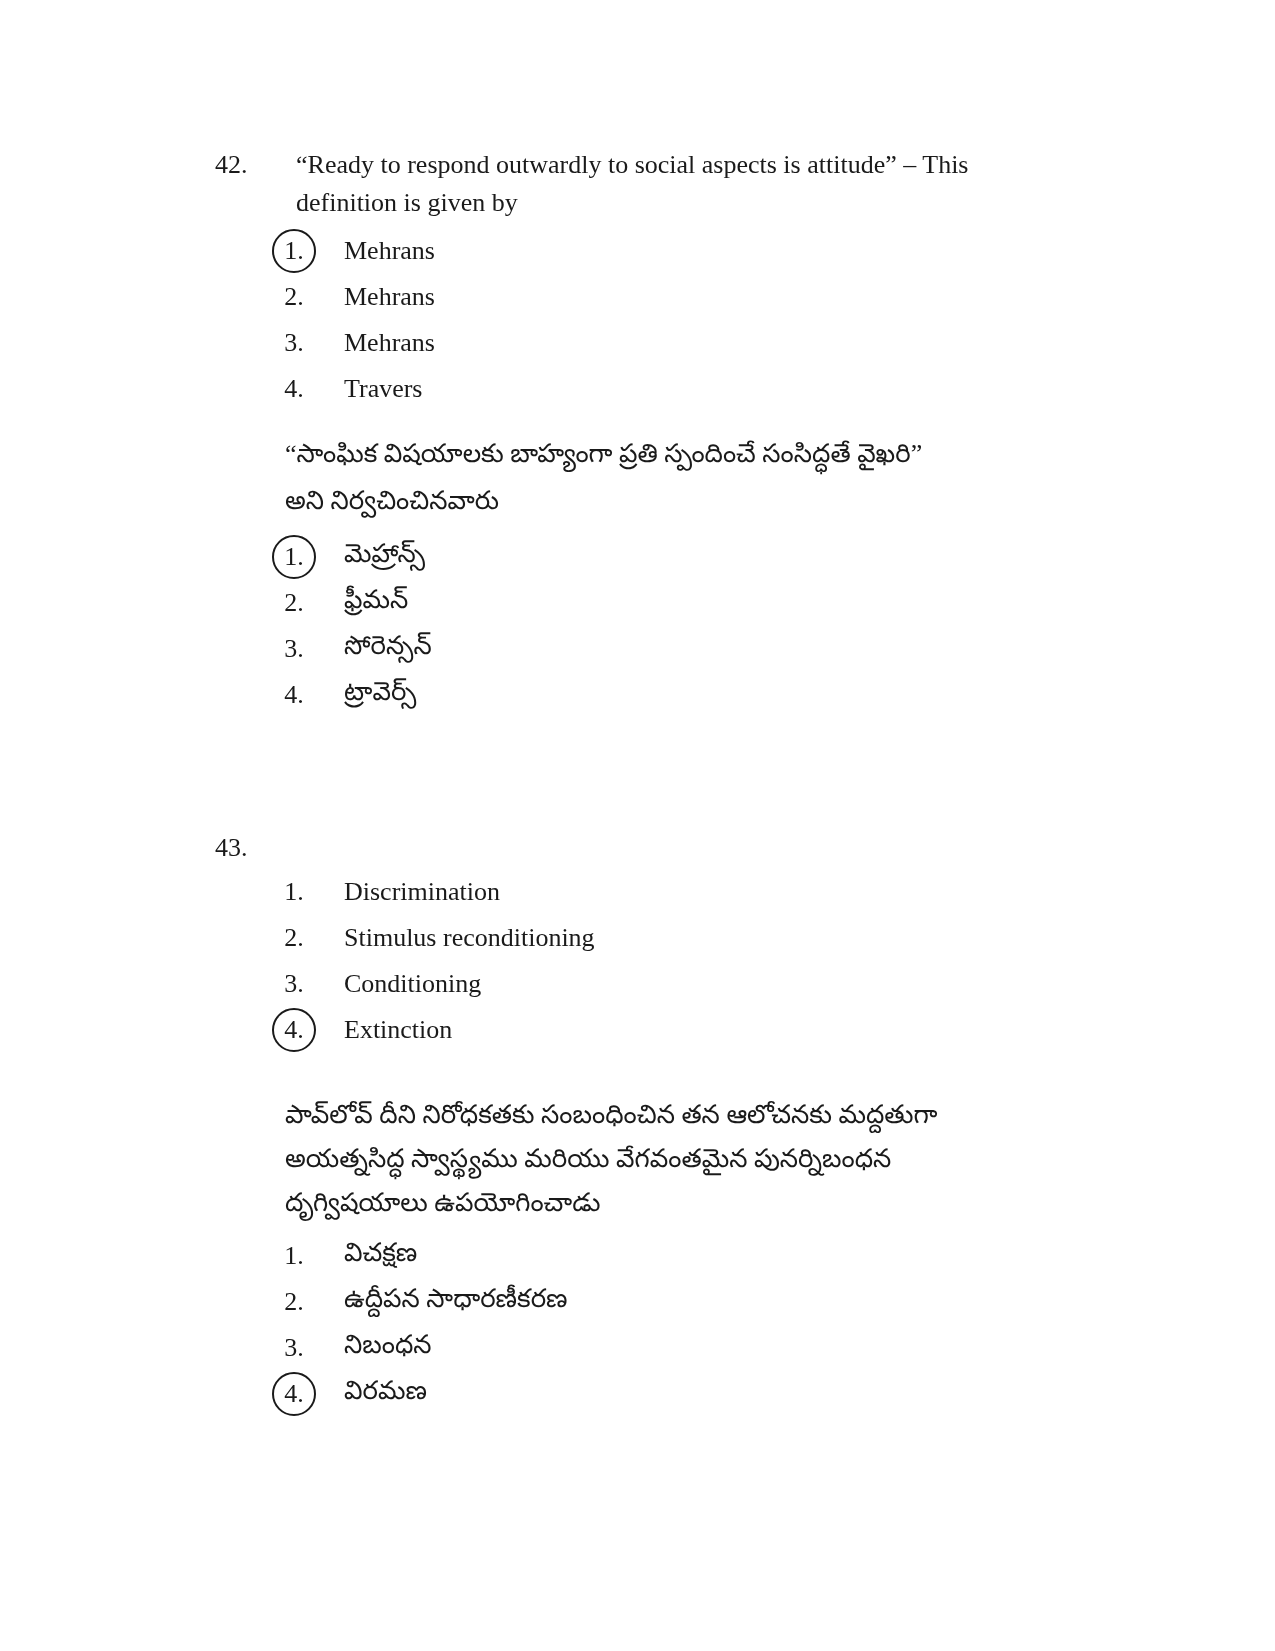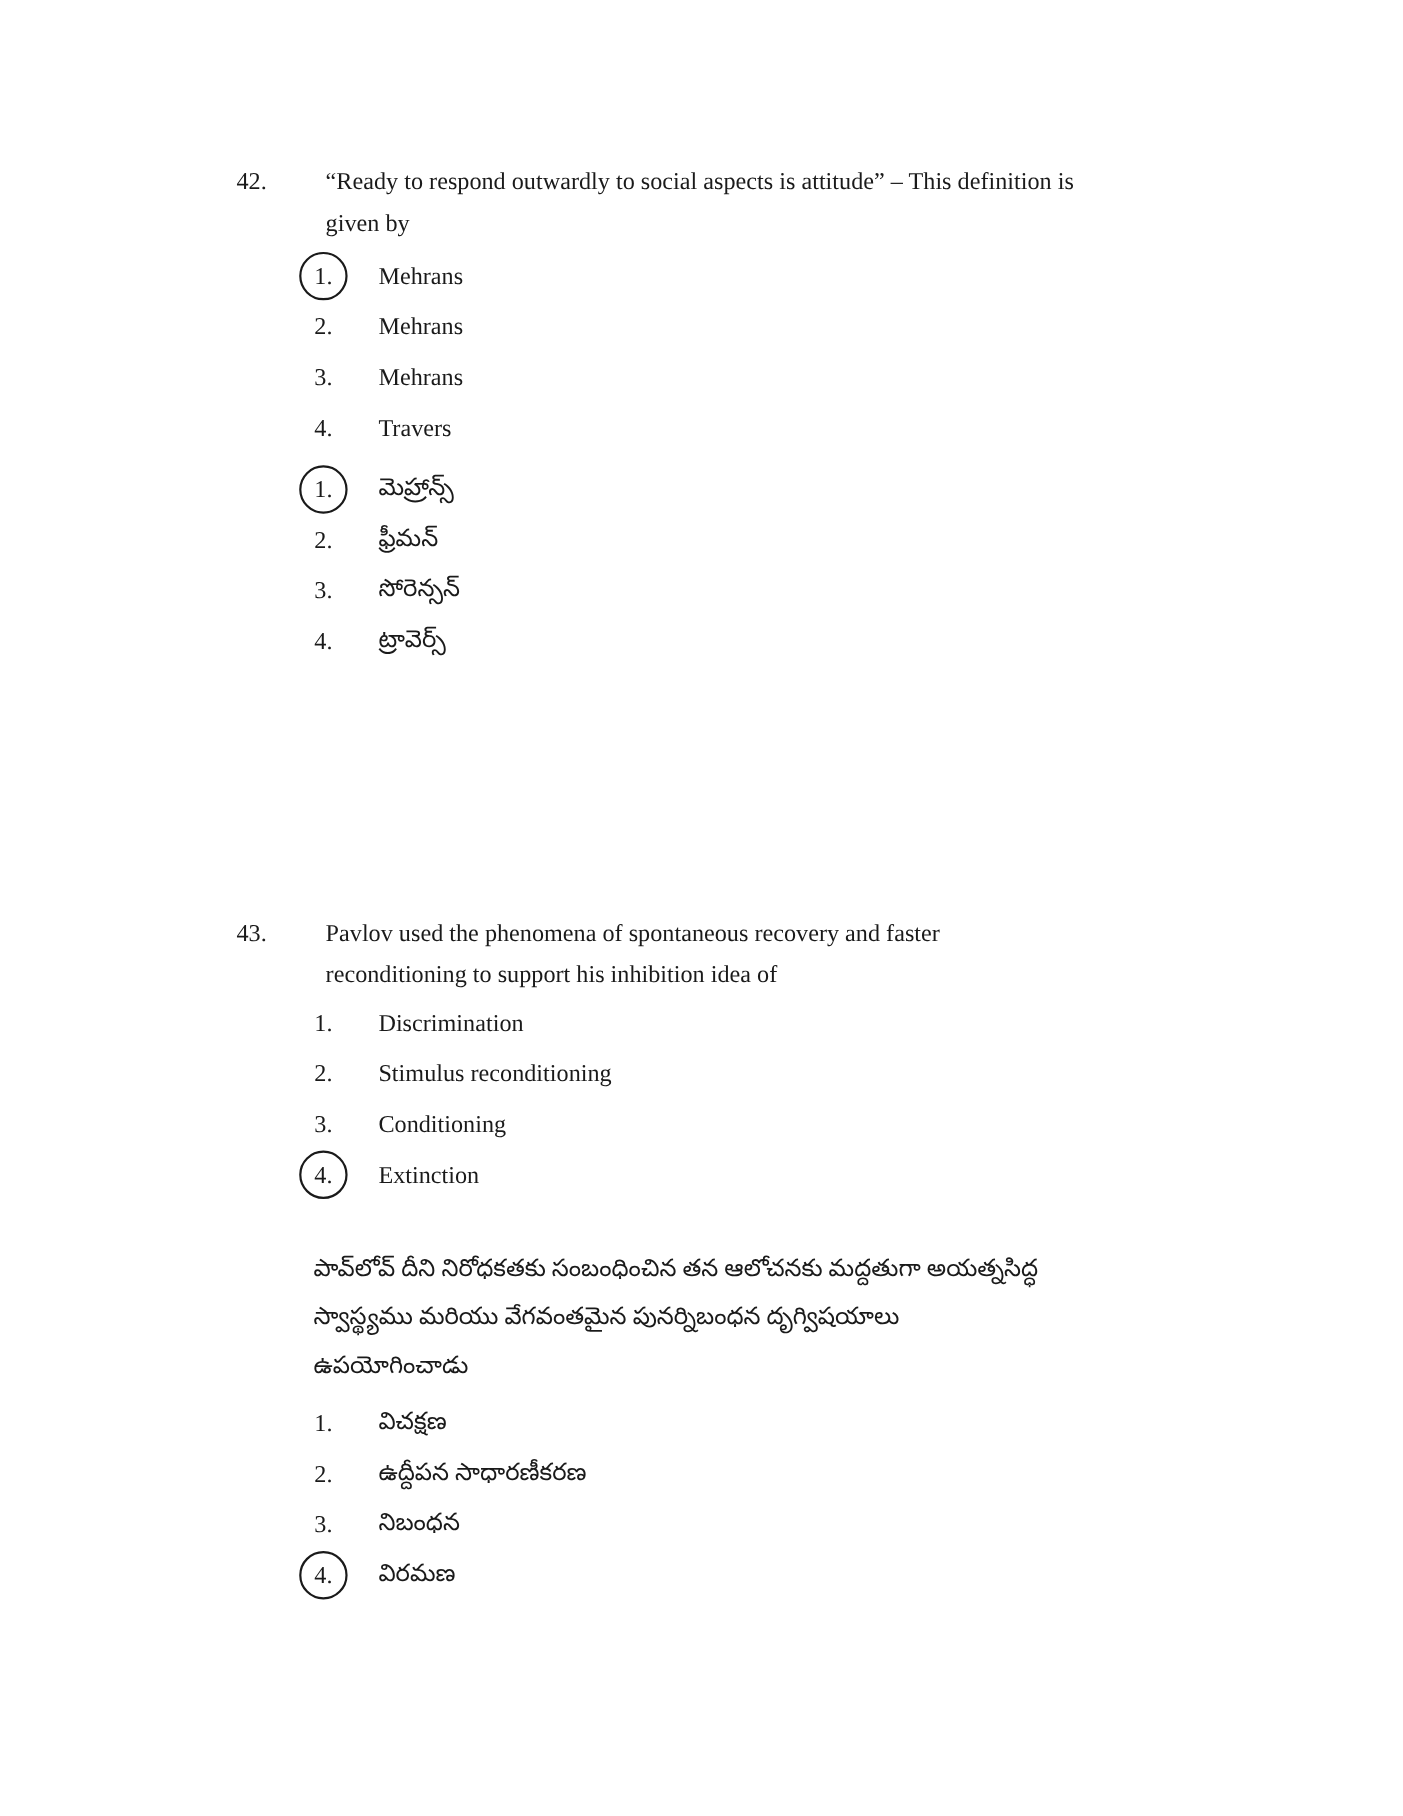--- a/index.html
+++ b/index.html
@@ -7,21 +7,21 @@
     padding: 0;
     background: #ffffff;
   }
   .page {
     position: relative;
     width: 1275px;
     height: 1651px;
     background: #ffffff;
     color: #1a1a1a;
     font-family: "Liberation Serif", "DejaVu Serif", serif;
-    font-size: 22px;
+    font-size: 26px;
     overflow: hidden;
   }
   .question-block {
     position: absolute;
     left: 215px;
     width: 860px;
   }
   #q42-block { top: 146px; }
   #q43-block { top: 829px; }
 
@@ -105,20 +105,21 @@
       <div class="option-row">
         <span class="opt-num">3.</span>
         <span class="opt-label">Mehrans</span>
       </div>
       <div class="option-row">
         <span class="opt-num">4.</span>
         <span class="opt-label">Travers</span>
       </div>
     </div>
 
+    <div class="q-te">“సాంఘిక విషయాలకు బాహ్యంగా ప్రతి స్పందించే సంసిద్ధతే వైఖరి” అని నిర్వచించినవారు</div>
 
     <div class="options te">
       <div class="option-row">
         <span class="opt-num circled">1.</span>
         <span class="opt-label">మెహ్రాన్స్</span>
       </div>
       <div class="option-row">
         <span class="opt-num">2.</span>
         <span class="opt-label">ఫ్రీమన్</span>
       </div>
@@ -129,21 +130,20 @@
       <div class="option-row">
         <span class="opt-num">4.</span>
         <span class="opt-label">ట్రావెర్స్</span>
       </div>
     </div>
   </section>
 
   <section class="question-block" id="q43-block">
     <div class="q-head">
       <div class="q-num">43.</div>
-      <div class="q-text">Pavlov used the phenomena of spontaneous recovery and faster reconditioning to support his inhibition idea of</div>
     </div>
 
     <div class="options en">
       <div class="option-row">
         <span class="opt-num">1.</span>
         <span class="opt-label">Discrimination</span>
       </div>
       <div class="option-row">
         <span class="opt-num">2.</span>
         <span class="opt-label">Stimulus reconditioning</span>

